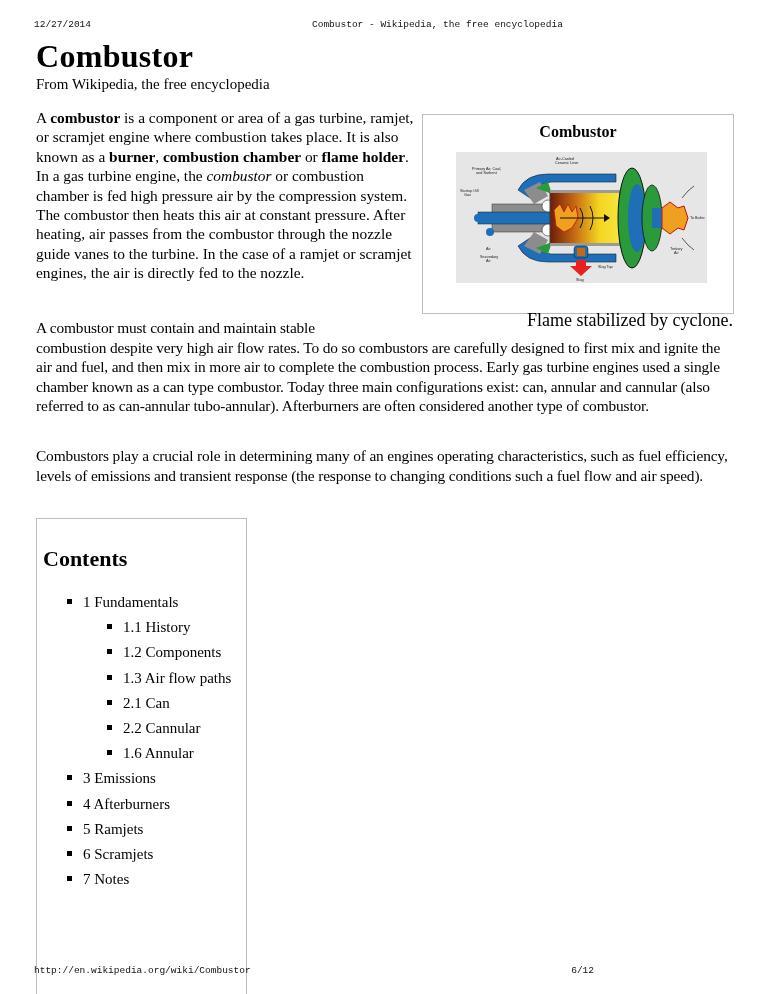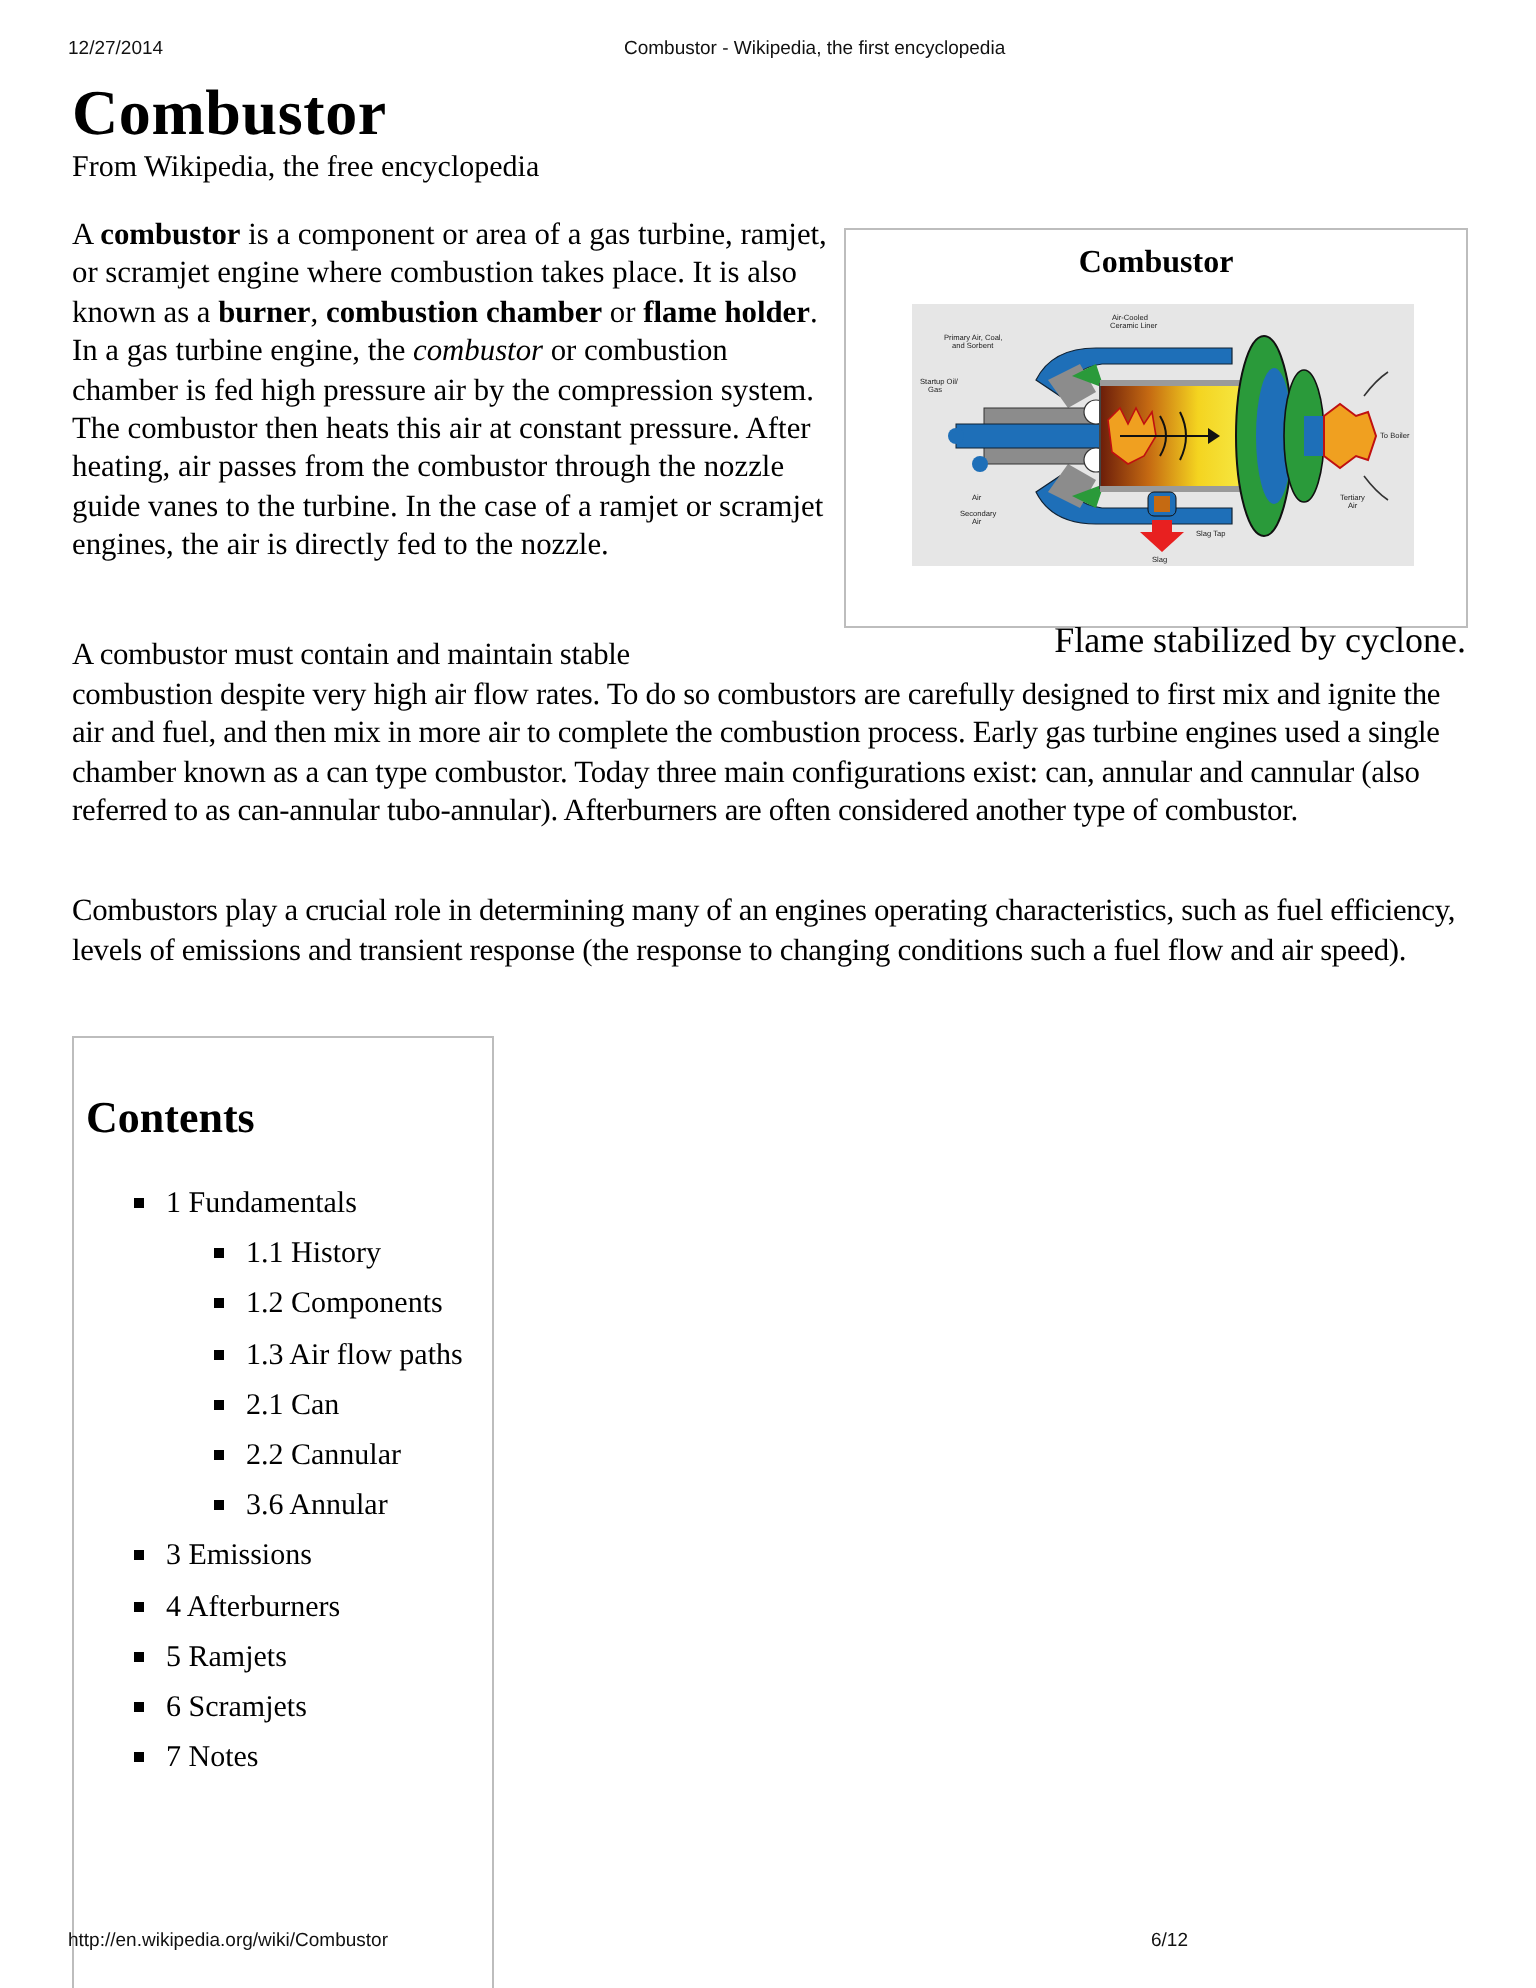--- a/index.html
+++ b/index.html
@@ -1,21 +1,21 @@
 <!DOCTYPE html>
 <html><head>
 <meta charset="utf-8">
 <style>
   * { box-sizing: border-box; margin: 0; padding: 0; }
   html, body { width: 768px; height: 994px; background: #ffffff; overflow: hidden; }
   body { position: relative; font-family: "Liberation Serif", serif; color: #000; }
 
   .print-header, .print-footer {
     position: absolute; left: 0; width: 628px;
-    font-family: Liberation Sans, sans-serif; font-size: 9.5px; color: #111;
+    font-family: Liberation Mono, monospace; font-size: 9.5px; color: #111;
   }
   .print-header { top: 19px; height: 14px; }
   .print-footer { top: 965px; height: 14px; padding-left: 33px; }
   .print-header .date { position: absolute; left: 34px; }
   .print-header .doc-title { position: absolute; left: 312px; }
   .print-footer .url { position: absolute; left: 34px; }
   .print-footer .page-num { position: absolute; right: 34px; }
 
   .page-title {
     position: absolute; left: 36px; top: 36px;
@@ -78,21 +78,21 @@
   .toc-item.l1 .bullet { left: 30px; }
   .toc-item.l1 .toc-text { position: absolute; left: 46px; }
   .toc-item.l2 .bullet { left: 70px; }
   .toc-item.l2 .toc-text { position: absolute; left: 86px; }
 </style>
 </head>
 <body>
 
 <div class="print-header">
   <span class="date">12/27/2014</span>
-  <span class="doc-title">Combustor - Wikipedia, the first encyclopedia</span>
+  <span class="doc-title">Combustor - Wikipedia, the free encyclopedia</span>
 </div>
 
 <h1 class="page-title">Combustor</h1>
 <div class="tagline">From Wikipedia, the free encyclopedia</div>
 
 <p class="lead" id="lead"><span>A </span><b>combustor</b><span> is a component or area of a gas turbine, ramjet, or scramjet engine where combustion takes place. It is also known as a </span><b>burner</b><span>, </span><b>combustion chamber</b><span> or </span><b>flame holder</b><span>. In a gas turbine engine, the </span><i>combustor</i><span> or combustion chamber is fed high pressure air by the compression system. The combustor then heats this air at constant pressure. After heating, air passes from the combustor through the nozzle guide vanes to the turbine. In the case of a ramjet or scramjet engines, the air is directly fed to the nozzle.</span></p>
 
 <div class="infobox">
   <div class="ib-title">Combustor</div>
   <div class="ib-image">
@@ -188,21 +188,21 @@
       <li class="toc-item l2">
         <span class="bullet"></span>
         <span class="toc-text">2.1 Can</span>
       </li>
       <li class="toc-item l2">
         <span class="bullet"></span>
         <span class="toc-text">2.2 Cannular</span>
       </li>
       <li class="toc-item l2">
         <span class="bullet"></span>
-        <span class="toc-text">3.6 Annular</span>
+        <span class="toc-text">1.6 Annular</span>
       </li>
       <li class="toc-item l1">
         <span class="bullet"></span>
         <span class="toc-text">3 Emissions</span>
       </li>
       <li class="toc-item l1">
         <span class="bullet"></span>
         <span class="toc-text">4 Afterburners</span>
       </li>
       <li class="toc-item l1">

